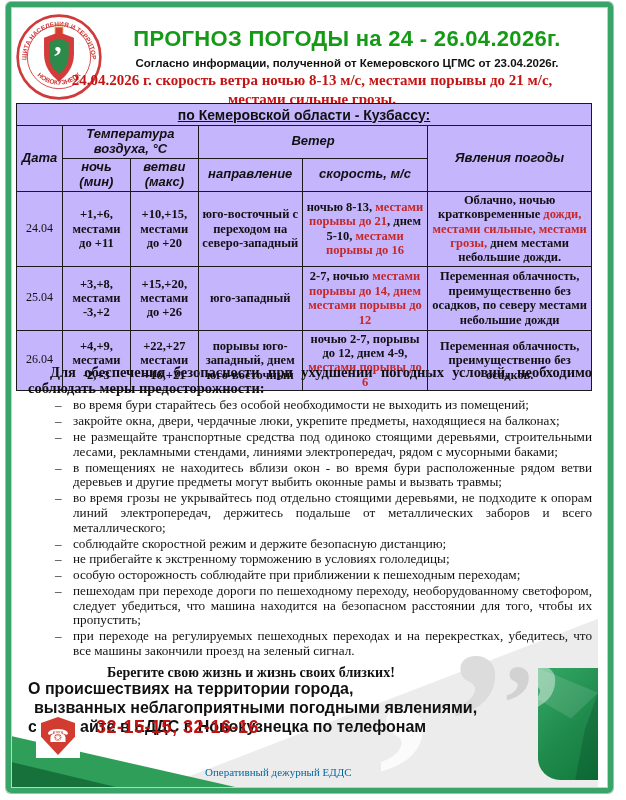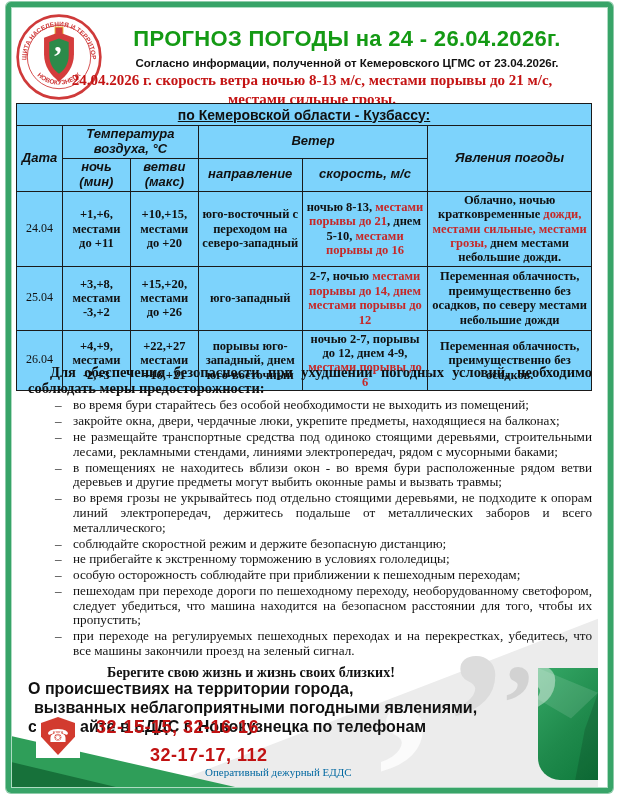--- a/index.html
+++ b/index.html
@@ -38,21 +38,21 @@
   .logo { position:absolute; left:15px; top:13px; width:88px; height:88px; z-index:2; }
   .head { position:absolute; left:92px; top:26px; width:510px; text-align:center; z-index:2; }
   .title { font-size:22px; font-weight:bold; color:#149a14; letter-spacing:.3px; }
   .subtitle { margin-top:5px; font-size:11.5px; font-weight:bold; color:#111; }
   .warning { position:absolute; left:12px; top:71px; width:600px; text-align:center; z-index:2;
              font-family:"Liberation Serif",serif; font-weight:bold; color:#c41414;
              font-size:15px; line-height:1.25; }
 
   
   table.tbl { position:absolute; left:16px; top:103px; width:576px; z-index:2;
-              border-collapse:collapse; background:#7dd3fc; }
+              border-collapse:collapse; background:#c4b5fd; }
   .tbl td,.tbl th { border:1px solid #1a1a1a; padding:1px 2px; vertical-align:middle; text-align:center; }
   .tbl tr.region th { font-size:14px; font-weight:bold; text-decoration:underline; height:19px; }
   .tbl th.h { font-size:13px; font-weight:bold; font-style:italic; line-height:1.15; }
   .tbl tr.hdr1 { height:32px; } .tbl tr.hdr2 { height:28px; }
   .tbl th.pre { white-space:pre-line; }
   .tbl td { font-family:"Liberation Serif",serif; font-weight:bold; font-size:12.5px; line-height:1.15; }
   .tbl td.date { font-weight:normal; font-size:12px; }
   .tbl tr.r0 { height:60px; } .tbl tr.r1 { height:64px; } .tbl tr.r2 { height:54px; }
   .tbl .red { color:#c62828; }
 
@@ -209,16 +209,15 @@
     <div class="l2">вызванных неблагоприятными погодными явлениями,</div>
     <div>сообщайте в ЕДДС г. Новокузнецка по телефонам</div>
   </div>
 
   <div class="phone-badge">
     <div class="phone-shield">
       <span>☎</span>
     </div>
   </div>
   <div class="phones phones1">32-15-15, 32-16-16</div>
-  <div class="phones phones2">32-17-17, 112</div>
   <div class="duty">Оперативный дежурный ЕДДС</div>
 
 </div>
 
 </body></html>

